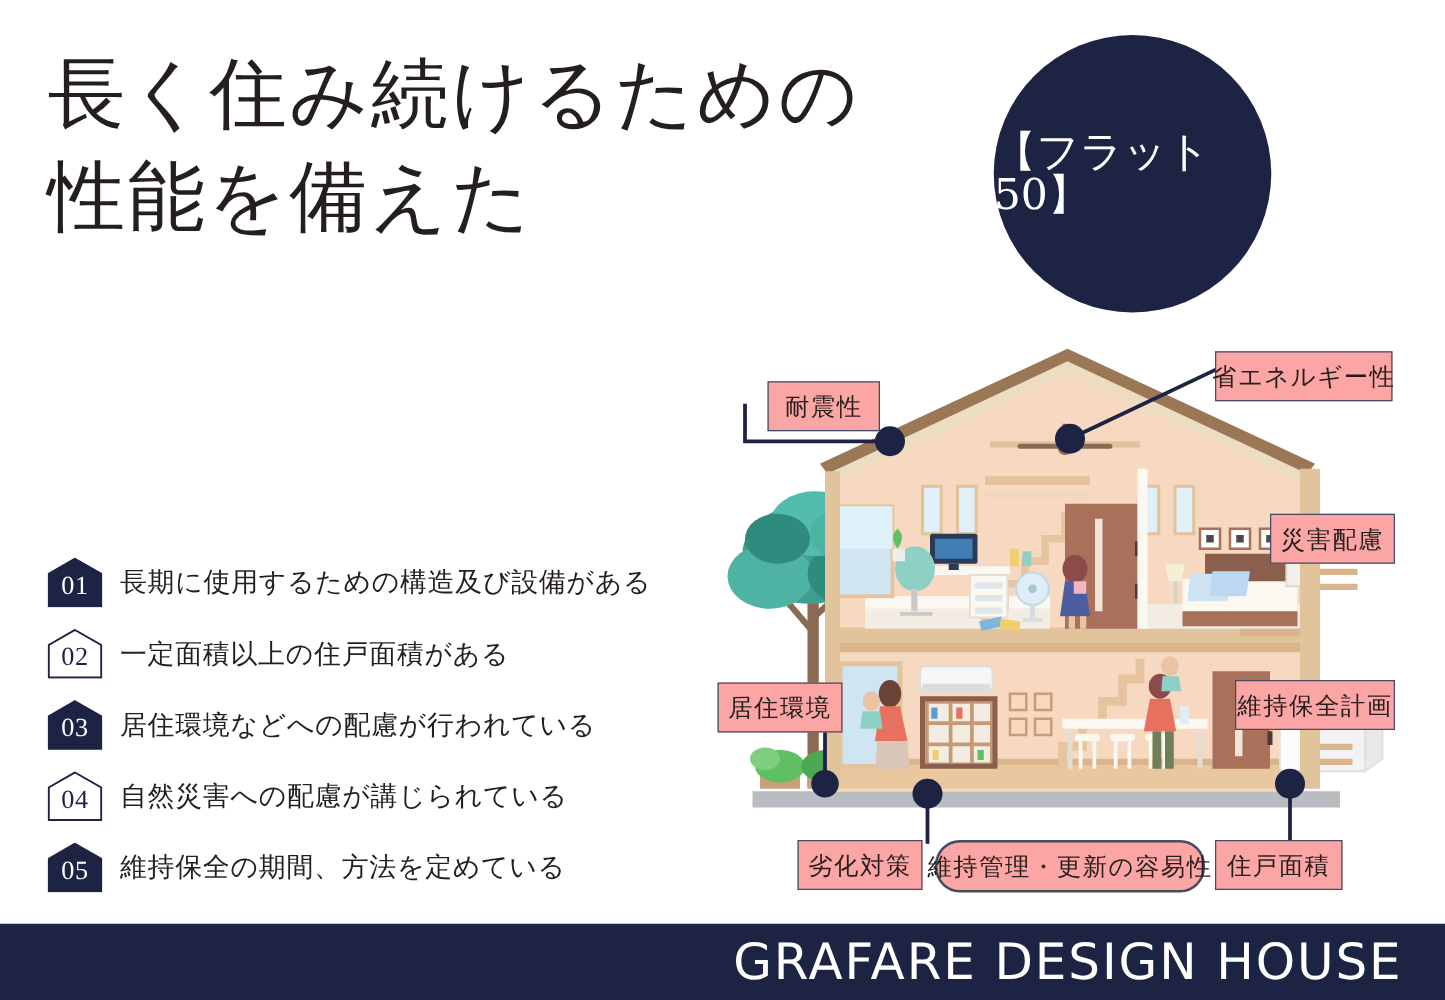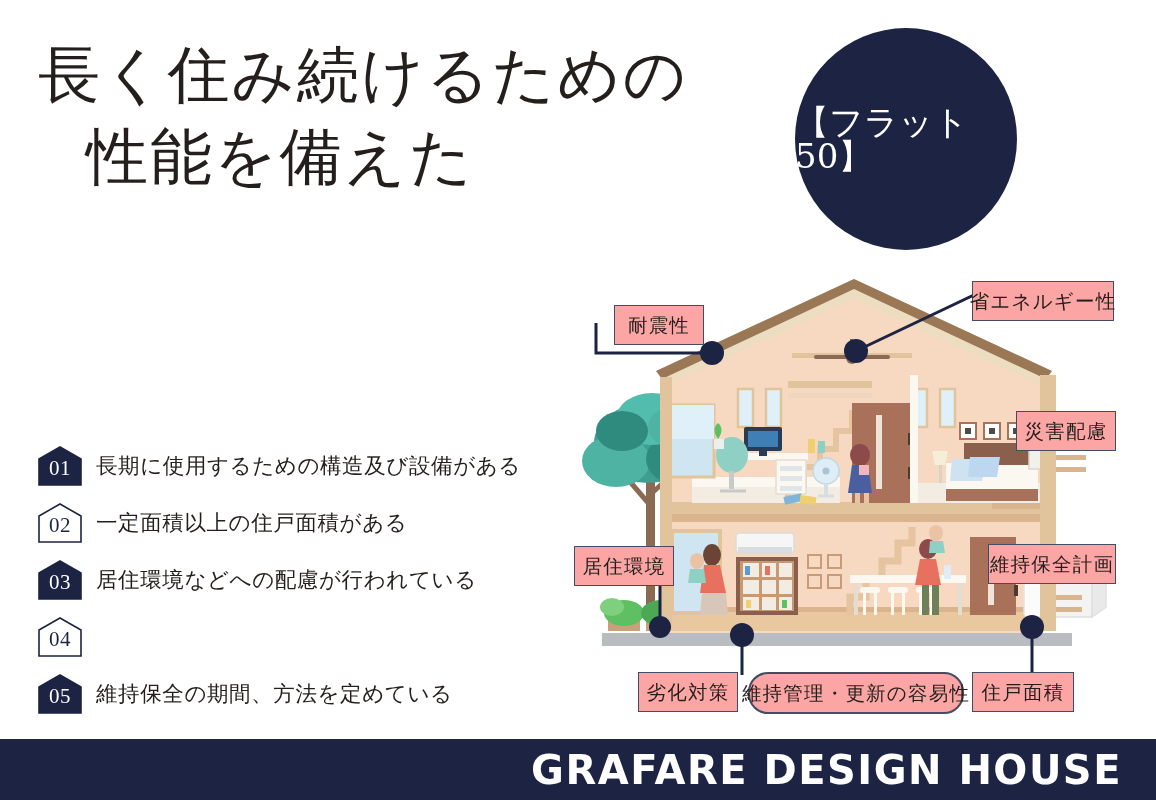--- a/index.html
+++ b/index.html
@@ -4,21 +4,21 @@
 <style>
   html,body{margin:0;padding:0;background:#fff;}
   body{width:1156px;height:800px;position:relative;overflow:hidden;
        font-family:"Liberation Serif","DejaVu Serif",serif;color:#1a2240;}
   .stage{position:absolute;inset:0;width:1156px;height:800px;background:#fff;padding-left:36px;}
 
   
   .headline{position:absolute;left:38px;top:34px;width:720px;
     font-family:"DejaVu Serif","Liberation Serif",serif;
     font-size:62px;line-height:1.32;letter-spacing:2px;color:#241f1c;font-weight:400;}
-  .headline .l2{display:block;margin-left:48px;}
+  .headline .l2{display:block;}
 
   .navybox{position:absolute;left:38px;top:250px;width:452px;height:130px;
     background:#1c2343;display:flex;align-items:center;justify-content:center;}
   .navybox span{font-family:"DejaVu Sans","Liberation Sans",sans-serif;
     font-weight:700;font-size:57px;letter-spacing:3px;color:#fff;
     text-shadow:2px 2px 0 rgba(0,0,0,.28);}
 
   .list{position:absolute;left:38px;top:437px;width:470px;}
   .lrow{display:flex;align-items:center;height:57px;}
   .badge{width:44px;height:40px;flex:none;position:relative;margin-right:14px;}
@@ -43,21 +43,21 @@
   
   .cbox{position:absolute;border:1.6px solid #444b63;background:#fca5a5;
     display:flex;align-items:center;justify-content:center;
     font-family:"Liberation Serif","DejaVu Serif",serif;
     font-size:19.5px;letter-spacing:1.2px;color:#241f1c;white-space:nowrap;z-index:30;}
 
   
   .footer{position:absolute;left:0;top:739px;width:1156px;height:61px;
     background:#1c2343;display:flex;align-items:center;justify-content:flex-end;}
   .footer span{font-family:"DejaVu Sans","Liberation Sans",sans-serif;
-    font-weight:700;font-size:40px;letter-spacing:1.5px;color:#fff;margin-right:34px;}
+    font-weight:400;font-size:40px;letter-spacing:1.5px;color:#fff;margin-right:34px;}
 
   .illus{position:absolute;left:560px;top:255px;width:596px;height:420px;}
   svg{display:block;}
 </style>
 </head>
 <body>
 
 <div class="stage">
 
   <div class="headline">
@@ -102,20 +102,21 @@
       <div class="ltext">居住環境などへの配慮が行われている</div>
     </div>
 
     <div class="lrow">
       <div class="badge open">
         <svg class="shape" viewBox="0 0 44 40">
           <path d="M22 1 L43 13 L43 39 L1 39 L1 13 Z" fill="#ffffff" stroke="#1c2343" stroke-width="1.6"></path>
         </svg>
         <div class="num">04</div>
       </div>
+      <div class="ltext">自然災害への配慮が講じられている</div>
     </div>
 
     <div class="lrow">
       <div class="badge fill">
         <svg class="shape" viewBox="0 0 44 40">
           <path d="M22 1 L43 13 L43 39 L1 39 L1 13 Z" fill="#1c2343" stroke="#1c2343" stroke-width="1.6"></path>
         </svg>
         <div class="num">05</div>
       </div>
       <div class="ltext">維持保全の期間、方法を定めている</div>

